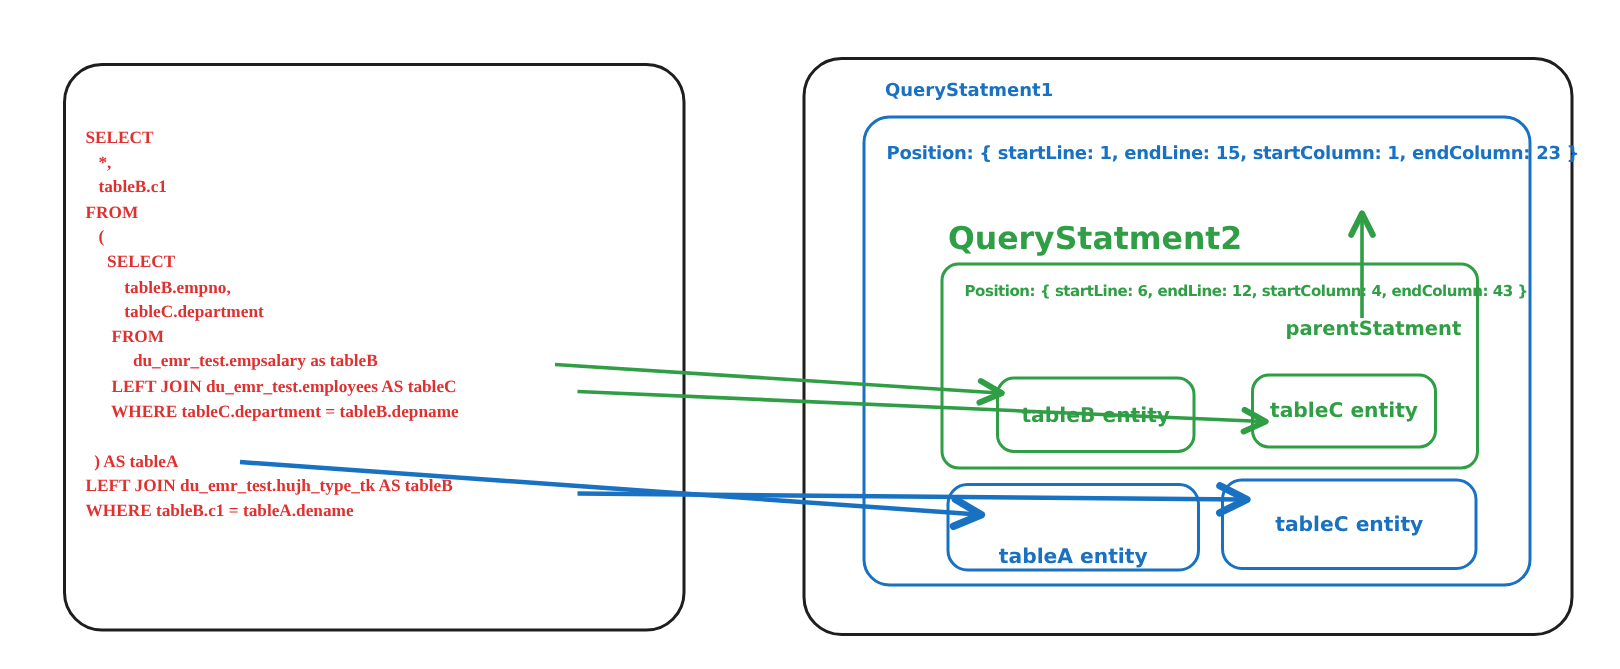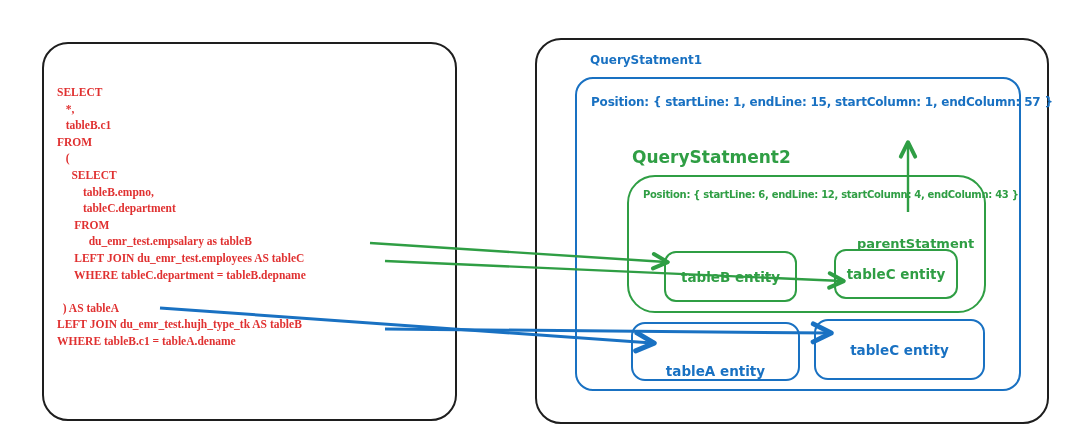--- a/index.html
+++ b/index.html
@@ -34,34 +34,34 @@
     position:absolute; left:38px; top:37px; width:442px; height:310px;
     border:2px solid var(--blue); border-radius:18px;
   }
   .qs1-pos{
     position:absolute; left:14px; top:16px;
     font-size:12px; letter-spacing:-0.2px; font-weight:600;
     color:var(--blue); white-space:nowrap;
   }
   .qs2-title{
     position:absolute; left:55px; top:68px;
-    font-size:17px; font-weight:bold; color:var(--green); white-space:nowrap;
+    font-size:21px; font-weight:bold; color:var(--green); white-space:nowrap;
   }
   .qs2-box{
     position:absolute; left:50px; top:96px; width:355px; height:134px;
-    border:2px solid var(--green); border-radius:28px;
+    border:2px solid var(--green); border-radius:12px;
   }
   .qs2-pos{
     position:absolute; left:14px; top:12px;
     font-size:10px; letter-spacing:-0.3px; font-weight:600;
     color:var(--green); white-space:nowrap;
   }
   .parent-label{
     position:absolute; left:228px; top:35px;
-    font-size:13px; font-weight:600; color:var(--green); white-space:nowrap;margin-top:24px;
+    font-size:13px; font-weight:600; color:var(--green); white-space:nowrap;
   }
   .entity{
     position:absolute; display:flex; align-items:center; justify-content:center;
     font-size:13.5px; font-weight:600; white-space:nowrap; background:var(--bg);
   }
   .entity.green{ border:2px solid var(--green); color:var(--green); border-radius:12px; }
   .entity.blue{ border:2px solid var(--blue); color:var(--blue); border-radius:14px; }
   .ent-tableB{ left:35px; top:74px; width:129px; height:47px; }
   .ent-tableC-green{ left:205px; top:72px; width:120px; height:46px; }
   .ent-tableA{ left:54px; top:243px; width:165px; height:55px;align-items:flex-end; }
@@ -89,21 +89,21 @@
 
   ) AS tableA
 LEFT JOIN du_emr_test.hujh_type_tk AS tableB
 WHERE tableB.c1 = tableA.dename</pre>
   </div>
 
   <div class="ast-panel">
     <div class="qs1-title">QueryStatment1</div>
 
     <div class="qs1-box">
-      <div class="qs1-pos">Position: { startLine: 1, endLine: 15, startColumn: 1, endColumn: 57 }</div>
+      <div class="qs1-pos">Position: { startLine: 1, endLine: 15, startColumn: 1, endColumn: 23 }</div>
 
       <div class="qs2-title">QueryStatment2</div>
 
       <div class="qs2-box">
         <div class="qs2-pos">Position: { startLine: 6, endLine: 12, startColumn: 4, endColumn: 43 }</div>
         <div class="parent-label">parentStatment</div>
 
         <div class="entity green ent-tableB">
           <span>tableB entity</span>
         </div>

